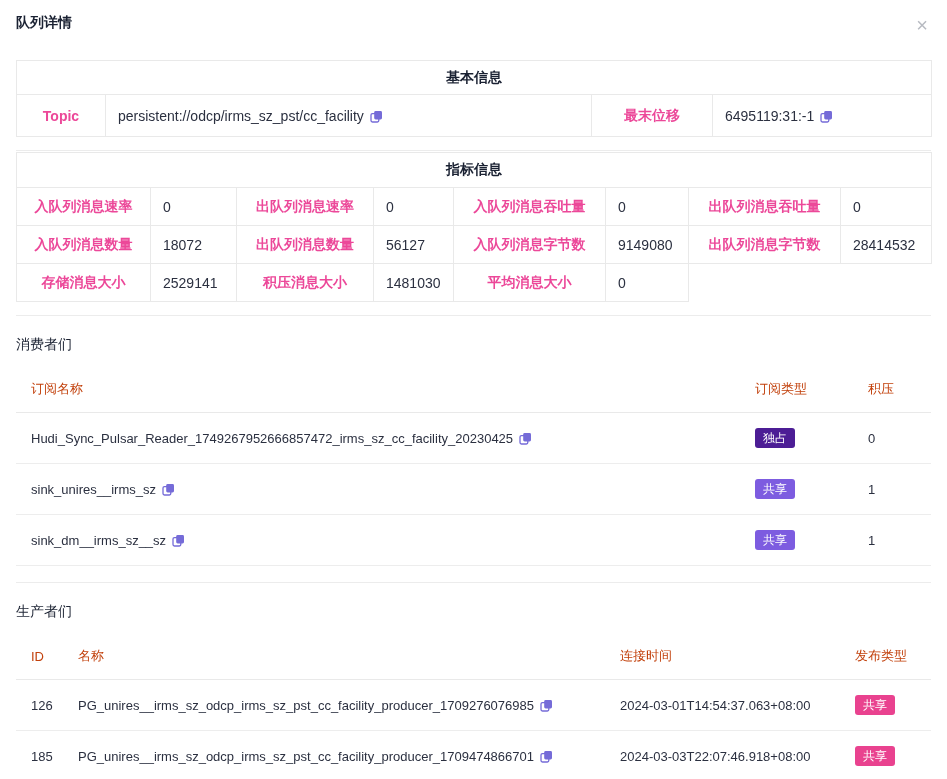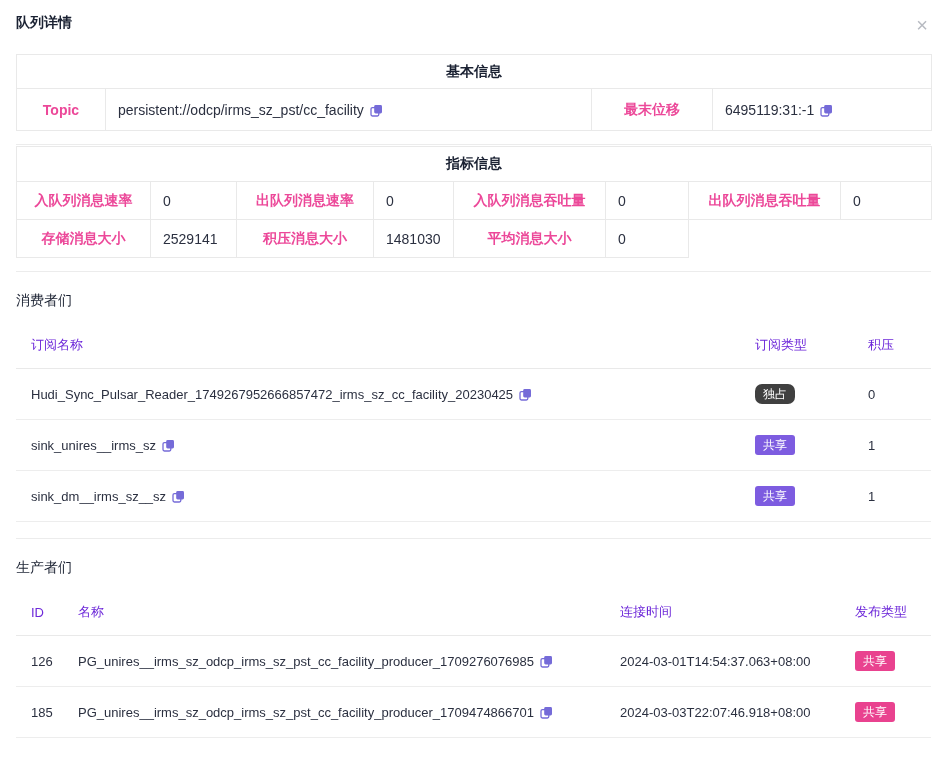--- a/index.html
+++ b/index.html
@@ -27,21 +27,21 @@
     text-align: center;
     font-size: 20px;
     color: #b7bac1;
     cursor: pointer;
     user-select: none;
   }
 
   table { border-collapse: collapse; width: 100%; table-layout: fixed; }
 
   
-  .btable { margin-top: 22px; }
+  .btable { margin-top: 28px; }
   .btable th, .btable td {
     border: 1px solid #e9e9e9;
     font-size: 14px;
     overflow: hidden;
     white-space: nowrap;
   }
   .btable th.sec {
     height: 34px;
     font-weight: bold;
     text-align: center;
@@ -73,21 +73,21 @@
     font-size: 14px;
     color: #1c2333;
   }
 
   
   .ltable { margin-top: 12px; }
   .ltable th {
     text-align: left;
     font-weight: normal;
     font-size: 13px;
-    color: #6d28d9;
+    color: #c2410c;
     padding: 14px 0 14px 15px;
     border-bottom: 1px solid #e9e9e9;
     white-space: nowrap;
   }
   .ltable td {
     font-size: 13px;
     color: #2b3040;
     padding: 15px 0 15px 15px;
     border-bottom: 1px solid #ededed;
     white-space: nowrap;
@@ -172,20 +172,30 @@
       <th class="lbl">入队列消息速率</th>
       <td class="val">0</td>
       <th class="lbl">出队列消息速率</th>
       <td class="val">0</td>
       <th class="lbl">入队列消息吞吐量</th>
       <td class="val">0</td>
       <th class="lbl">出队列消息吞吐量</th>
       <td class="val">0</td>
     </tr>
     <tr>
+      <th class="lbl">入队列消息数量</th>
+      <td class="val">18072</td>
+      <th class="lbl">出队列消息数量</th>
+      <td class="val">56127</td>
+      <th class="lbl">入队列消息字节数</th>
+      <td class="val">9149080</td>
+      <th class="lbl">出队列消息字节数</th>
+      <td class="val">28414532</td>
+    </tr>
+    <tr>
       <th class="lbl">存储消息大小</th>
       <td class="val">2529141</td>
       <th class="lbl">积压消息大小</th>
       <td class="val">1481030</td>
       <th class="lbl">平均消息大小</th>
       <td class="val">0</td>
       <td class="blank" colspan="2"></td>
     </tr>
   </tbody>
     </table>
@@ -205,21 +215,21 @@
       <th>订阅类型</th>
       <th>积压</th>
     </tr>
     <tr>
       <td>
         <span>Hudi_Sync_Pulsar_Reader_1749267952666857472_irms_sz_cc_facility_20230425</span><span class="copy-icon" style="color: rgb(117, 107, 216);"><svg width="13" height="13" viewBox="0 0 13 13">
                 <rect x="1" y="3.6" width="7.8" height="8.4" rx="1.4" fill="#ffffff" stroke="currentColor" stroke-width="1.3"></rect>
                 <rect x="4.2" y="1" width="7.8" height="8.4" rx="1.4" fill="currentColor"></rect>
               </svg></span>
       </td>
-      <td><span class="badge" style="background-color: #404040; border-radius: 7px;">独占</span></td>
+      <td><span class="badge" style="background-color: #4c1d95;">独占</span></td>
       <td>0</td>
     </tr>
     <tr>
       <td>
         <span>sink_unires__irms_sz</span><span class="copy-icon" style="color: rgb(117, 107, 216);"><svg width="13" height="13" viewBox="0 0 13 13">
                 <rect x="1" y="3.6" width="7.8" height="8.4" rx="1.4" fill="#ffffff" stroke="currentColor" stroke-width="1.3"></rect>
                 <rect x="4.2" y="1" width="7.8" height="8.4" rx="1.4" fill="currentColor"></rect>
               </svg></span>
       </td>
       <td><span class="badge" style="background-color: rgb(125, 92, 224);">共享</span></td>

